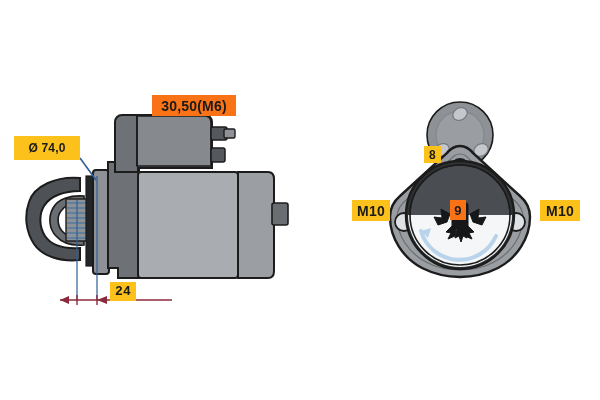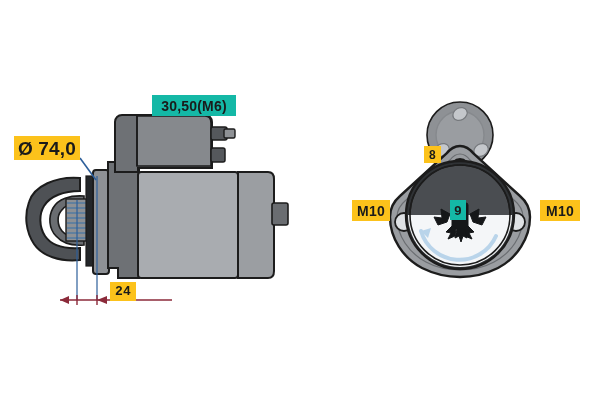--- a/index.html
+++ b/index.html
@@ -36,23 +36,23 @@
     align-items: center;
     justify-content: center;
     font-family: "Liberation Sans", sans-serif;
     font-weight: bold;
     color: #1a1a1a;
     line-height: 1;
     white-space: nowrap;
     letter-spacing: 0.2px;
   }
   .callout-yellow { background: #fcc21b; }
-  .callout-blue   { background: #14b8a6; }
-
-  #callout-diameter { left: 14px;  top: 136px; width: 66px;  height: 24px; font-size: 19px; }
+  .callout-blue   { background: #f97316; }
+
+  #callout-diameter { left: 14px;  top: 136px; width: 66px;  height: 24px; font-size: 12px; }
   #callout-length   { left: 110px; top: 282px; width: 26px;  height: 19px; font-size: 13px; font-family: Liberation Mono, monospace; }
   #callout-terminal { left: 152px; top: 95px;  width: 84px;  height: 21px; font-size: 14px; }
   #callout-teeth-8  { left: 424px; top: 146px; width: 17px;  height: 17px; font-size: 12px; }
   #callout-teeth-9  { left: 450px; top: 200px; width: 16px;  height: 20px; font-size: 13px; }
   #callout-thread-l { left: 352px; top: 200px; width: 38px;  height: 21px; font-size: 14px; }
   #callout-thread-r { left: 540px; top: 200px; width: 40px;  height: 21px; font-size: 14px; }
 </style>
 </head>
 <body>
 

